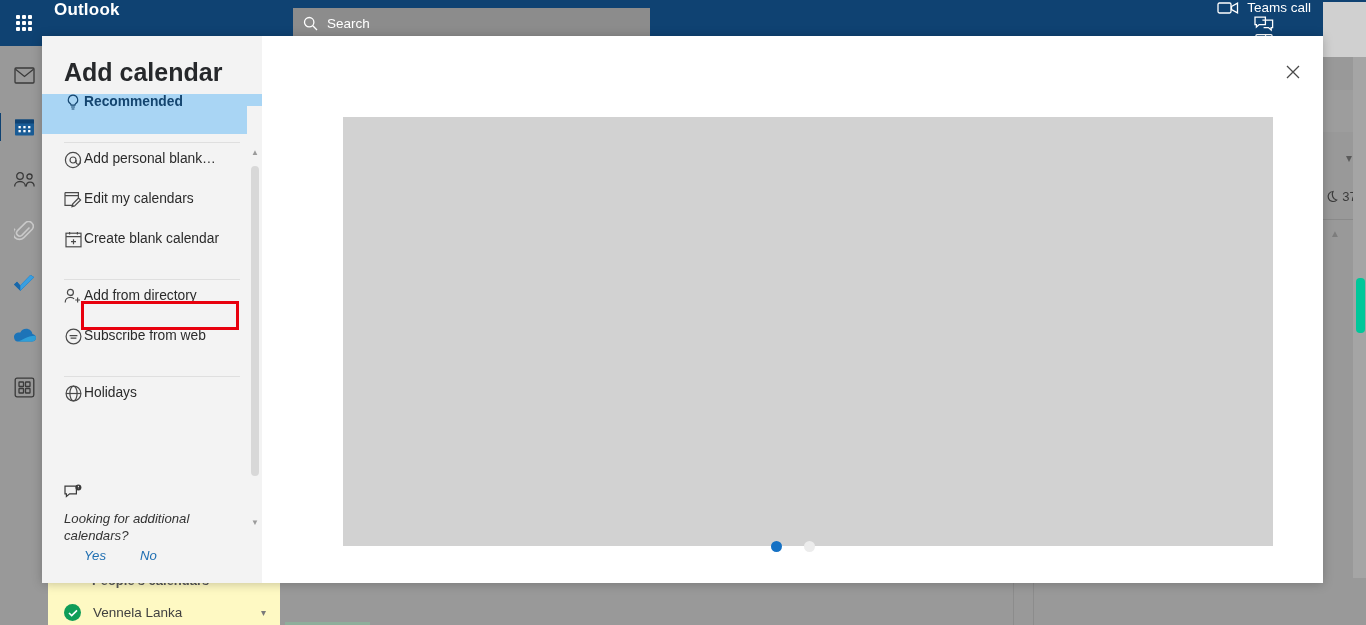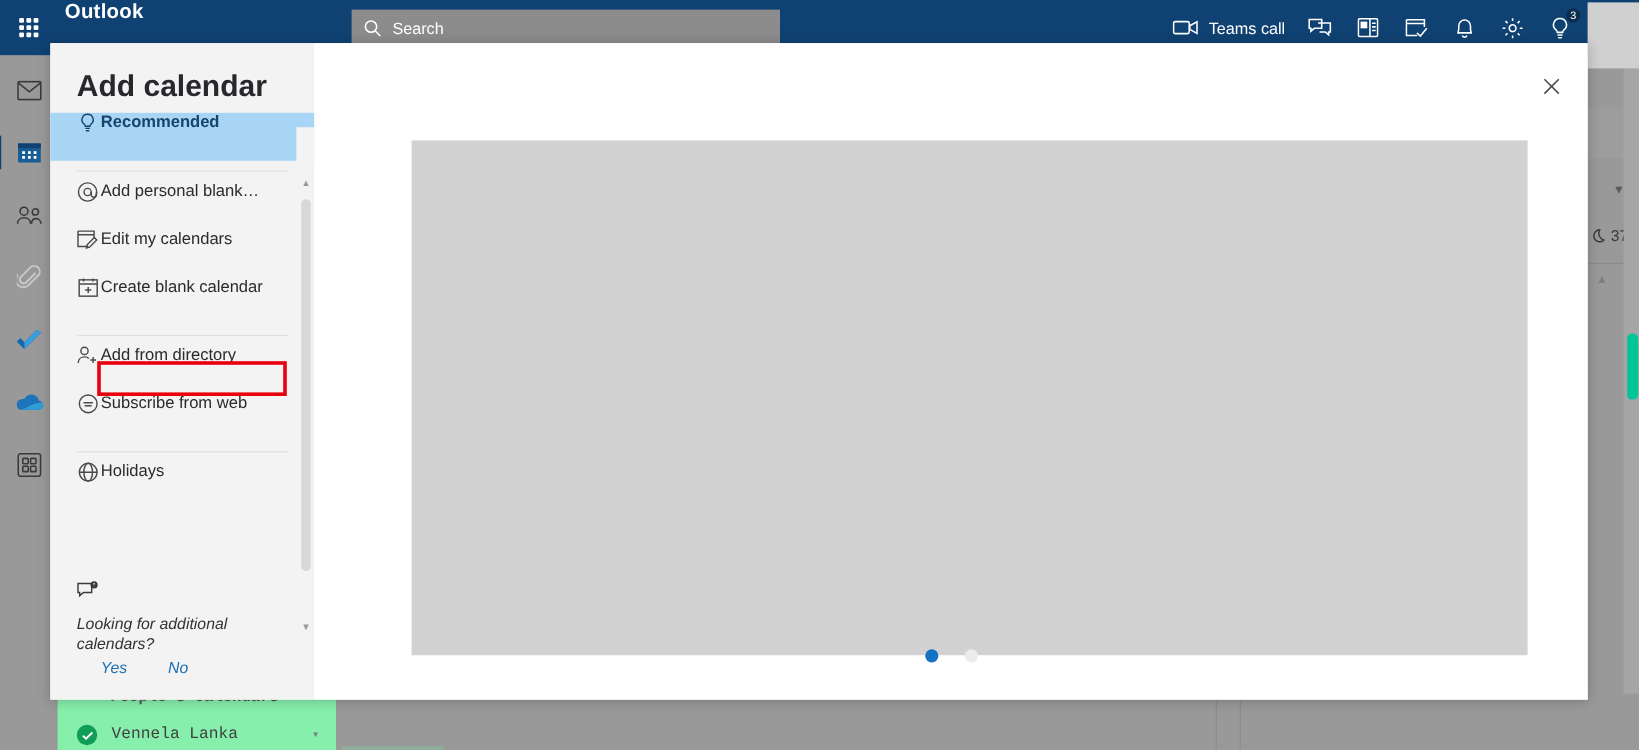--- a/index.html
+++ b/index.html
@@ -35,21 +35,21 @@
   .search-box {
     position: absolute; left: 293px; top: 8px;
     width: 357px; height: 31px;
     background: #8c8c8c;
     display: flex; align-items: center; padding: 0 10px;
     cursor: text;
   }
   .search-box .txt { color: #ffffff; font-size: 13.5px; margin-left: 9px; }
   .hdr-right {
     position: absolute; right: 46px; top: 0; height: 46px;
-    display: flex; align-items: center; gap: 0px;
+    display: flex; align-items: center; gap: 0px; flex-direction: column;
   }
   .hdr-btn {
     height: 46px; min-width: 40px; padding: 0 9px;
     display: flex; align-items: center; justify-content: center;
     cursor: pointer; position: relative;
   }
   .hdr-btn .lbl { color: #ffffff; font-size: 13.5px; margin-left: 8px; }
   .badge {
     position: absolute; top: 6px; right: 2px;
     background: #0b2e4f; color: #ffffff;
@@ -121,22 +121,21 @@
   }
 
   
   .cal-strip {
     position: absolute; left: 48px; bottom: 0;
     width: 1318px; height: 47px;
     background: #999999;
   }
   .cal-list-col {
     position: absolute; left: 0; top: 0; width: 232px; height: 47px;
-    background: #86efac;
-    font-family: Liberation Mono, monospace;
+    background: #fef9c3;
   }
   .cal-people-hdr {
     position: absolute; left: 44px; top: -5px;
     font-size: 13px; color: #595959; font-weight: 600;
     white-space: nowrap;
   }
   .cal-person {
     position: absolute; left: 0; top: 22px; width: 232px; height: 25px;
     display: flex; align-items: center; padding-left: 16px; gap: 12px;
     cursor: pointer;

